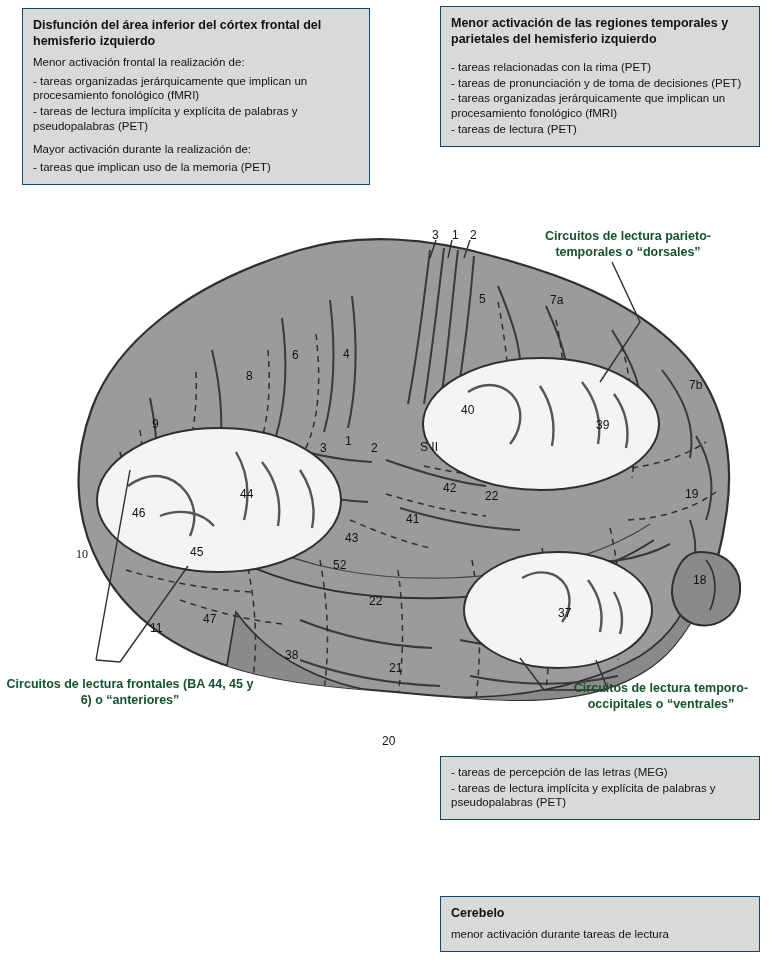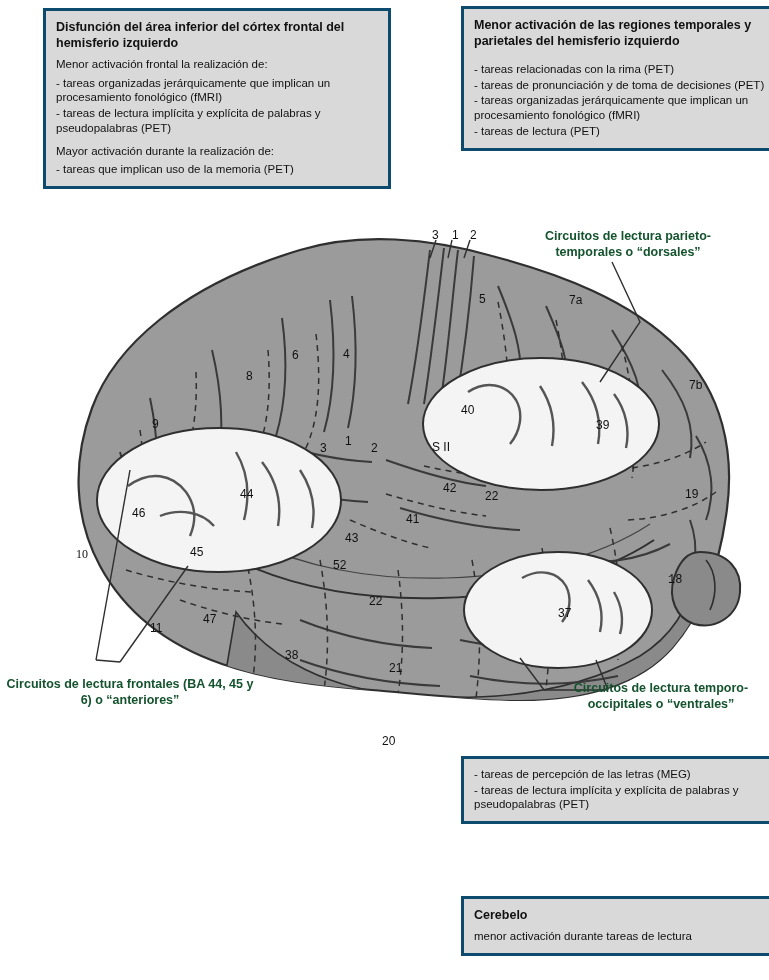--- a/index.html
+++ b/index.html
@@ -2,26 +2,25 @@
 <html><head>
 <meta charset="utf-8">
 <style>
   html,body{margin:0;padding:0;background:#ffffff;}
   body{width:769px;height:980px;position:relative;font-family:"Liberation Sans",sans-serif;color:#111;overflow:hidden;}
   #stage{position:absolute;left:0;top:0;width:769px;height:980px;}
 
   .box{
     position:absolute;
     background:#d9d9d9;
-    border:3px solid #0c4a6e;
+    border:1px solid #0c4a6e;
     box-sizing:border-box;
     padding:8px 10px;
     color:#111;
     line-height:1.28;
-    margin-left:21px;
   }
   .box .title{font-weight:bold;font-size:12.5px;margin:0 0 6px 0;}
   .box .para{font-size:11.5px;margin:0 0 4px 0;}
   .box .list{font-size:11.5px;margin:0;}
   .box .list div{margin:0 0 1px 0;}
   .gap{height:7px;}
 
   .callout{position:absolute;font-size:12.5px;font-weight:bold;text-align:center;line-height:1.3;color:#14532d;}
 
   .lbl{position:absolute;font-size:12px;color:#111;}
@@ -168,43 +167,43 @@
         <path d="M470 240 L 464 258"></path>
       </g>
     </svg>
   </div>
 
   <div id="numlayer">
       <div class="lbl" style="left: 432px; top: 228px;">3</div>
       <div class="lbl" style="left: 452px; top: 228px;">1</div>
       <div class="lbl" style="left: 470px; top: 228px;">2</div>
       <div class="lbl" style="left: 479px; top: 292px;">5</div>
-      <div class="lbl" style="left: 569px; top: 293px;">7a</div>
+      <div class="lbl" style="left: 550px; top: 293px;">7a</div>
       <div class="lbl" style="left: 689px; top: 378px;">7b</div>
       <div class="lbl" style="left: 246px; top: 369px;">8</div>
       <div class="lbl" style="left: 292px; top: 348px;">6</div>
       <div class="lbl" style="left: 343px; top: 347px;">4</div>
       <div class="lbl" style="left: 152px; top: 417px;">9</div>
       <div class="lbl" style="left: 320px; top: 441px;">3</div>
       <div class="lbl" style="left: 345px; top: 434px;">1</div>
       <div class="lbl" style="left: 371px; top: 441px;">2</div>
-      <div class="lbl" style="left: 420px; top: 440px; margin-left: 12px;">S II</div>
+      <div class="lbl" style="left: 420px; top: 440px;">S II</div>
       <div class="lbl" style="left: 461px; top: 403px;">40</div>
       <div class="lbl" style="left: 596px; top: 418px;">39</div>
       <div class="lbl" style="left: 443px; top: 481px;">42</div>
       <div class="lbl" style="left: 485px; top: 489px;">22</div>
       <div class="lbl" style="left: 406px; top: 512px;">41</div>
       <div class="lbl" style="left: 240px; top: 487px;">44</div>
       <div class="lbl" style="left: 112px; top: 506px; margin-left: 20px;">46</div>
       <div class="lbl" style="left: 190px; top: 545px;">45</div>
       <div class="lbl" style="left: 345px; top: 531px;">43</div>
       <div class="lbl" style="left: 333px; top: 558px;">52</div>
       <div class="lbl" style="left: 76px; top: 547px; font-family: Liberation Serif, serif;">10</div>
       <div class="lbl" style="left: 685px; top: 487px;">19</div>
-      <div class="lbl" style="left: 668px; top: 573px; font-family: Liberation Mono, monospace;">18</div>
+      <div class="lbl" style="left: 693px; top: 573px;">18</div>
       <div class="lbl" style="left: 369px; top: 594px;">22</div>
       <div class="lbl" style="left: 558px; top: 606px;">37</div>
       <div class="lbl" style="left: 150px; top: 621px;">11</div>
       <div class="lbl" style="left: 203px; top: 612px;">47</div>
       <div class="lbl" style="left: 285px; top: 648px;">38</div>
       <div class="lbl" style="left: 389px; top: 661px;">21</div>
       <div class="lbl" style="left: 382px; top: 734px;">20</div>
     </div>
 
   <div class="box" style="left:22px;top:8px;width:348px;">

